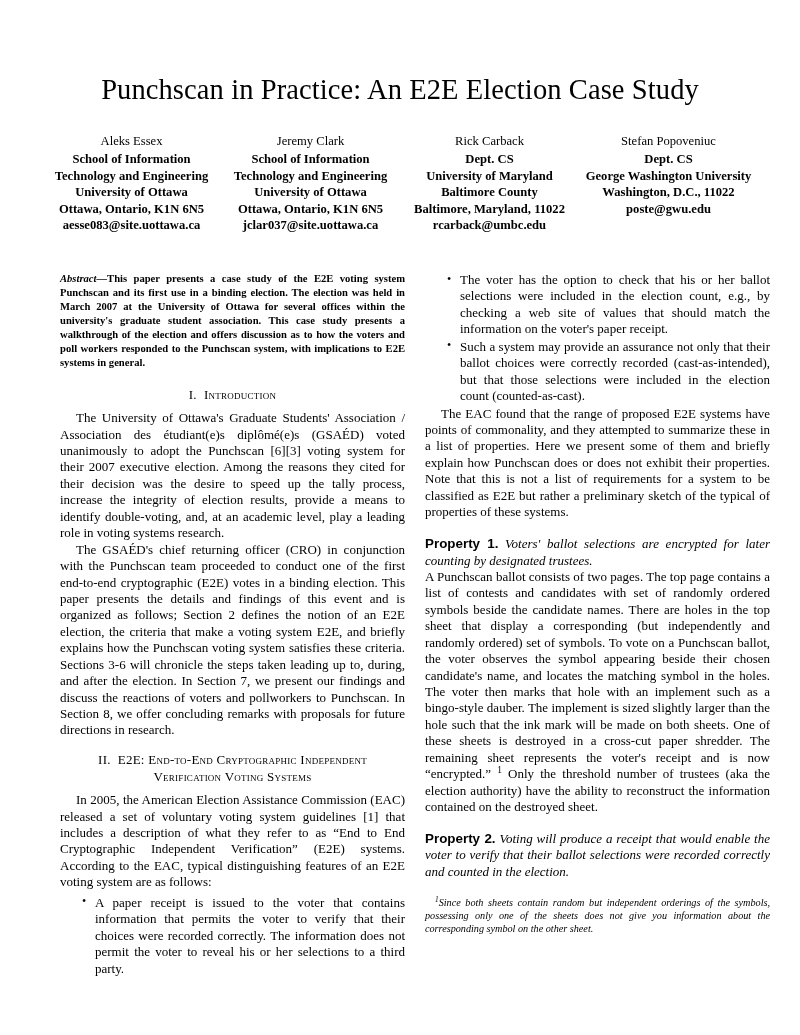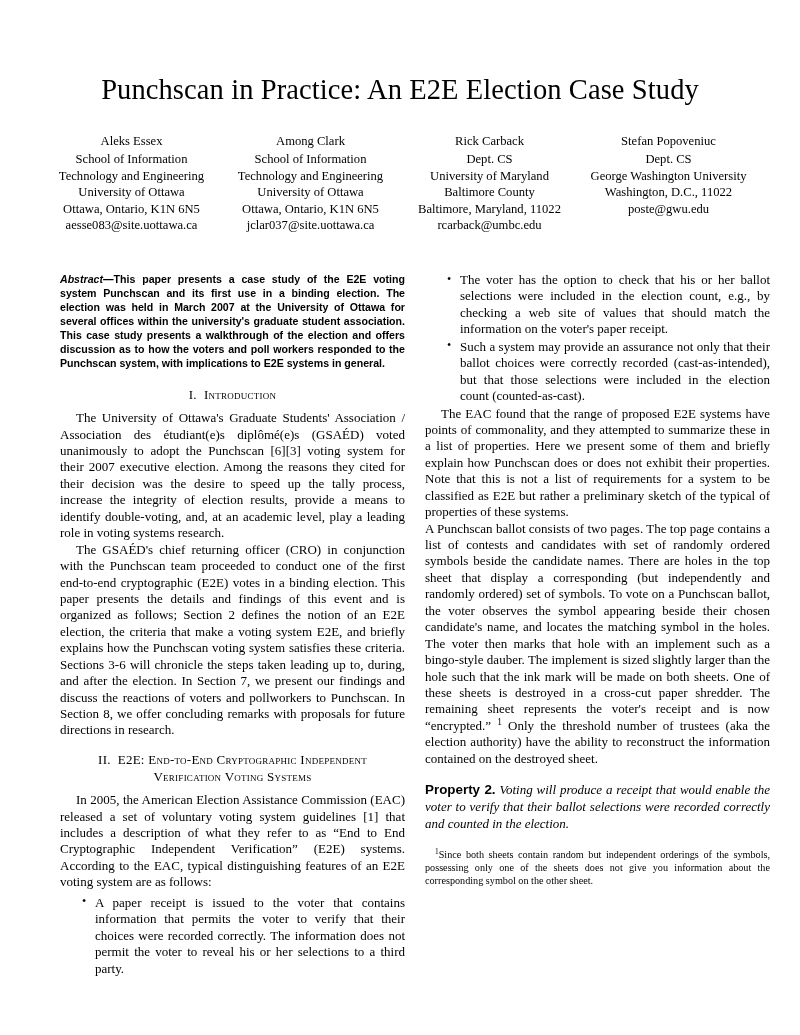--- a/index.html
+++ b/index.html
@@ -50,37 +50,38 @@
     line-height: 1.32;
     padding: 0 2px;
   }
   .author-name {
     display: block;
     margin-bottom: 1px;
   }
   .author-line {
     display: block;
     white-space: nowrap;
+    font-weight: bold;
   }
 
   
   .columns {
     display: flex;
     margin-top: 38px;
     padding: 0 60px 0 60px;
     gap: 20px;
   }
   .col {
     width: 345px;
     flex: 0 0 345px;
   }
 
   
   .abstract {
-    font-family: Liberation Sans, sans-serif;
+    font-family: Liberation Serif, serif;
     font-size: 10.6px;
     line-height: 1.33;
     text-align: justify;
     font-weight: 600;
     margin: 0 0 16px 0;
     hyphens: auto;
     -webkit-hyphens: auto;
   }
   .abstract .abs-lead {
     font-style: italic;
@@ -161,20 +162,21 @@
   }
 
   
   .footnote {
     font-size: 10.2px;
     line-height: 1.26;
     text-align: justify;
     margin: 17px 0 0 0;
     text-indent: 10px;
     hyphens: auto;
+    font-style: italic;
     -webkit-hyphens: auto;
   }
   sup { font-size: 0.72em; line-height: 0; vertical-align: super; }
   .it { }
 </style>
 </head>
 <body>
 
 <div class="page">
 
@@ -185,21 +187,21 @@
     <div class="author-col">
       <span class="author-name">Aleks Essex</span>
       <span class="author-line">School of Information</span>
       <span class="author-line">Technology and Engineering</span>
       <span class="author-line">University of Ottawa</span>
       <span class="author-line">Ottawa, Ontario, K1N 6N5</span>
       <span class="author-line">aesse083@site.uottawa.ca</span>
     </div>
 
     <div class="author-col">
-      <span class="author-name">Among Clark</span>
+      <span class="author-name">Jeremy Clark</span>
       <span class="author-line">School of Information</span>
       <span class="author-line">Technology and Engineering</span>
       <span class="author-line">University of Ottawa</span>
       <span class="author-line">Ottawa, Ontario, K1N 6N5</span>
       <span class="author-line">jclar037@site.uottawa.ca</span>
     </div>
 
     <div class="author-col">
       <span class="author-name">Rick Carback</span>
       <span class="author-line">Dept. CS</span>
@@ -244,20 +246,21 @@
     <div class="col">
 
       <ul class="bullets" style="margin-top:0">
         <li>The voter has the option to check that his or her ballot selections were included in the election count, e.g., by checking a web site of values that should match the information on the voter's paper receipt.</li>
         <li>Such a system may provide an assurance not only that their ballot choices were correctly recorded (cast-as-intended), but that those selections were included in the election count (counted-as-cast).</li>
       </ul>
 
 
       <p class="body">The EAC found that the range of proposed E2E systems have points of commonality, and they attempted to summarize these in a list of properties. Here we present some of them and briefly explain how Punchscan does or does not exhibit their properties. Note that this is not a list of requirements for a system to be classified as E2E but rather a preliminary sketch of the typical of properties of these systems.</p>
 
+      <p class="property"><span class="prop-label">Property 1.</span> <span class="prop-stmt">Voters' ballot selections are encrypted for later counting by designated trustees.</span></p>
 
       <p class="body noindent tight"><span>A Punchscan ballot consists of two pages. The top page contains a list of contests and candidates with set of randomly ordered symbols beside the candidate names. There are holes in the top sheet that display a corresponding (but independently and randomly ordered) set of symbols. To vote on a Punchscan ballot, the voter observes the symbol appearing beside their chosen candidate's name, and locates the matching symbol in the holes. The voter then marks that hole with an implement such as a bingo-style dauber. The implement is sized slightly larger than the hole such that the ink mark will be made on both sheets. One of these sheets is destroyed in a cross-cut paper shredder. The remaining sheet represents the voter's receipt and is now “encrypted.”</span> <sup>1</sup> <span>Only the threshold number of trustees (aka the election authority) have the ability to reconstruct the information contained on the destroyed sheet.</span></p>
 
       <p class="property"><span class="prop-label">Property 2.</span> <span class="prop-stmt">Voting will produce a receipt that would enable the voter to verify that their ballot selections were recorded correctly and counted in the election.</span></p>
 
       <p class="footnote"><sup>1</sup><span>Since both sheets contain random but independent orderings of the symbols, possessing only one of the sheets does not give you information about the corresponding symbol on the other sheet.</span></p>
 
     </div>
 
   </div>

